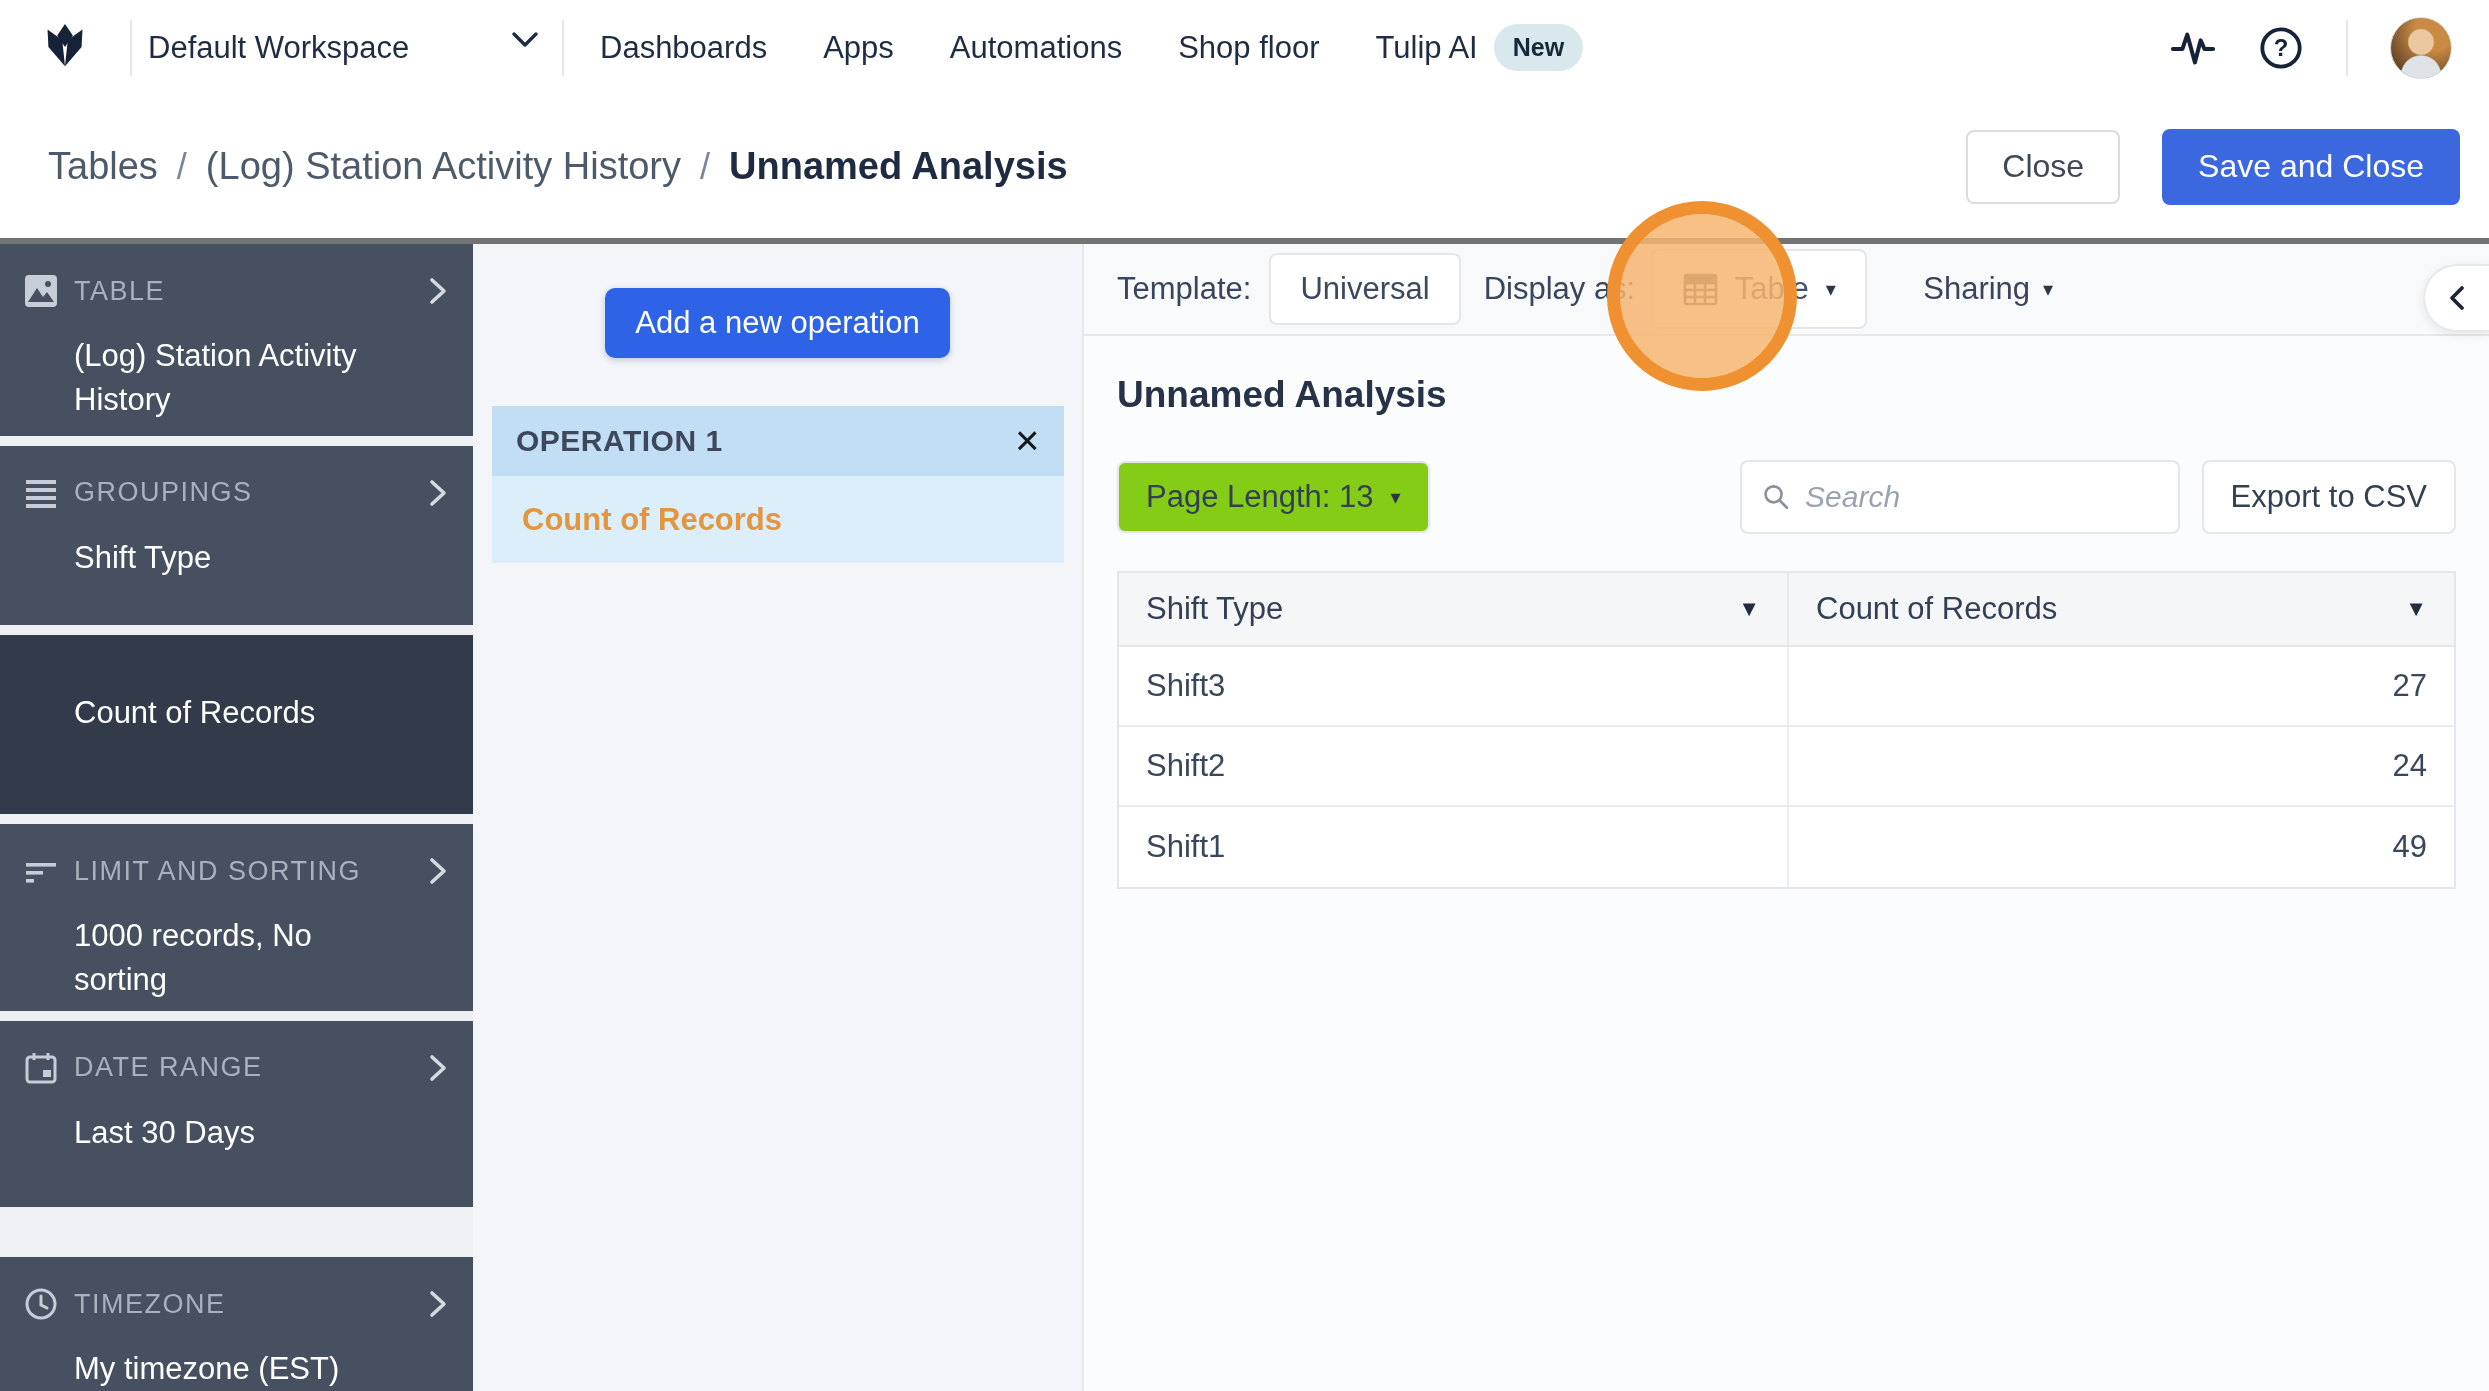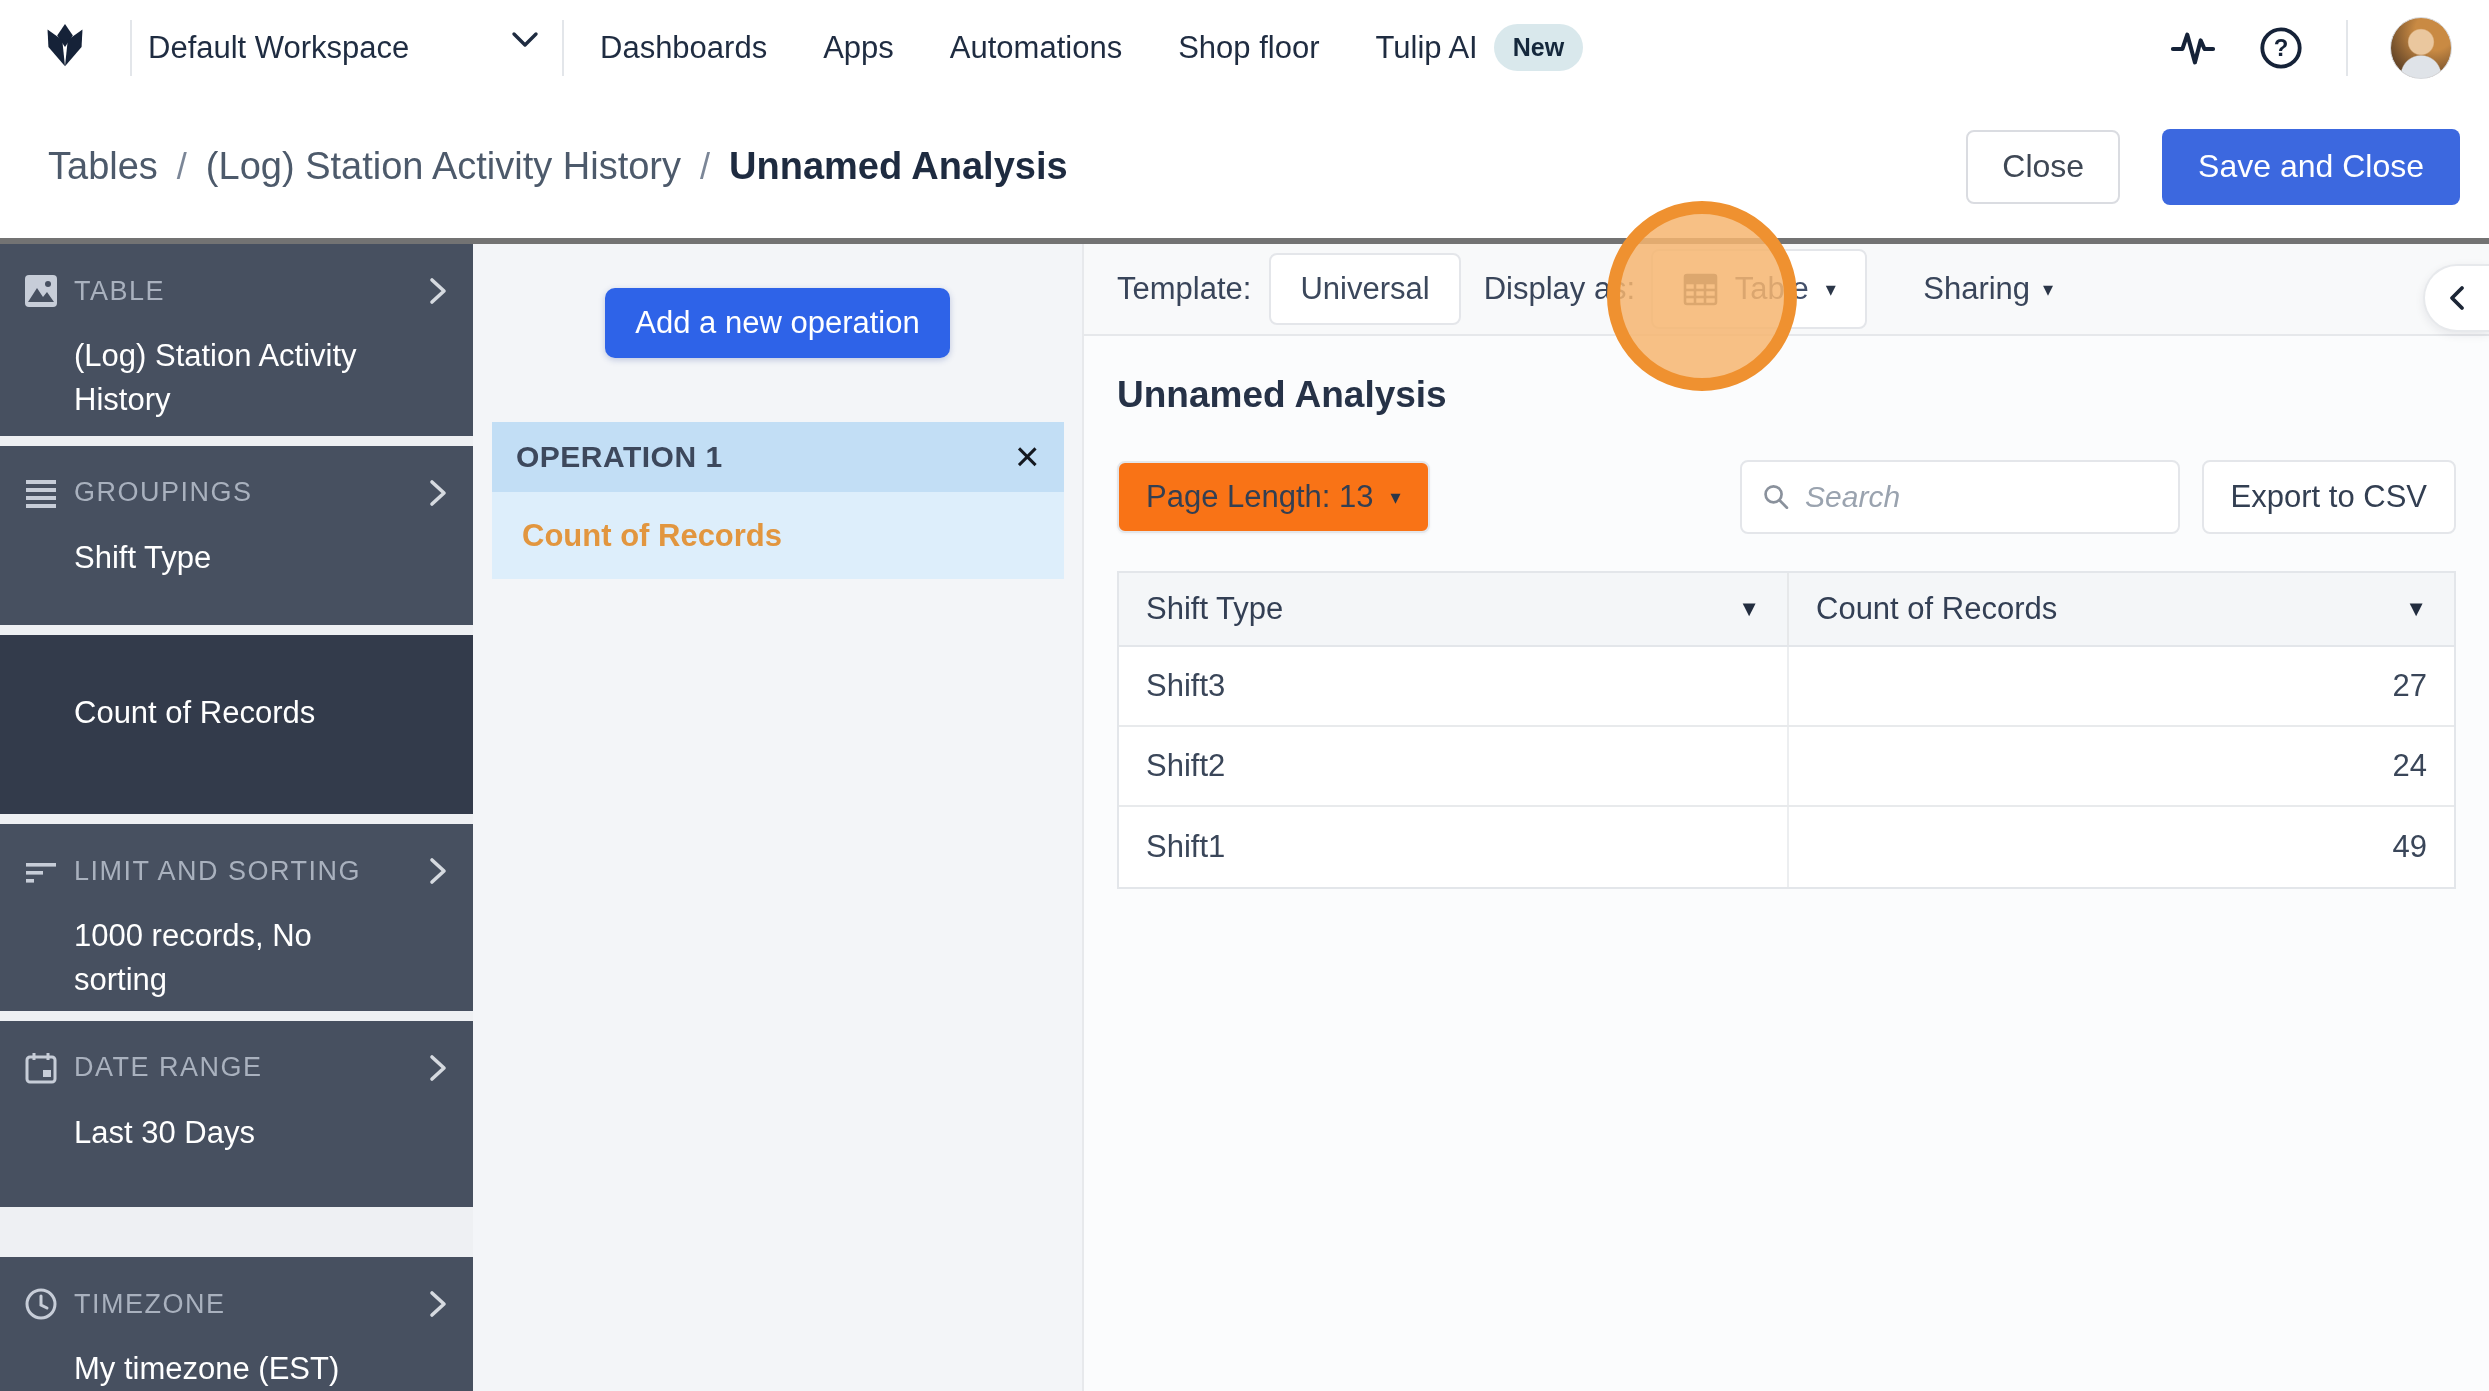--- a/index.html
+++ b/index.html
@@ -42,21 +42,21 @@
   .section.active { background:#333b4b; }
   .sec-head { display:flex; align-items:center; }
   .sec-icon { width:34px; height:34px; flex:0 0 34px; margin-right:16px; }
   .sec-title { font-size:27px; letter-spacing:1.5px; color:#a9b1be; }
   .sec-chev { margin-left:auto; width:22px; height:30px; }
   .sec-value { color:#fff; font-size:31px; line-height:1.42; margin:26px 0 0 50px; padding-right:48px; }
   
   .workbench { width:611px; flex:0 0 611px; background:#f3f5f8; border-right:2px solid #e7e9ec; position:relative; }
   .add-btn { position:absolute; left:132px; top:44px; width:345px; height:70px; background:#2e63e8; color:#fff;
     border:none; border-radius:10px; font-size:31px; box-shadow:0 2px 6px rgba(30,60,150,.25); }
-  .op-card { position:absolute; left:19px; top:178px; width:572px; }
+  .op-card { position:absolute; left:19px; top:162px; width:572px; }
   .op-head { height:70px; background:#c2def5; display:flex; align-items:center; padding:0 24px;
     font-size:30px; font-weight:bold; color:#3d485c; letter-spacing:.5px; cursor:pointer; }
   .op-close { margin-left:auto; font-size:42px; color:#14181f; line-height:1; cursor:pointer; font-weight:normal; }
   .op-item { height:87px; background:#ddeefb; display:flex; align-items:center; padding:0 30px;
     color:#e2963f; font-weight:bold; font-size:31px; cursor:pointer; }
   
   .main { flex:1; position:relative; background:#fbfcfd; }
   .toolbar { height:92px; background:#f8f9fa; border-bottom:2px solid #e6e8eb; display:flex; align-items:center; padding-left:33px; }
   .tb-label { font-size:31px; color:#39455a; }
   .btn-universal { height:72px; padding:0 29px; margin-left:18px; background:#fff; border:2px solid #e4e6ea; font-size:31px; color:#3c485c; }
@@ -66,21 +66,21 @@
   .grid-icon { width:35px; height:35px; }
   .caret { font-size:20px; color:#2b3648; }
   .sharing { margin-left:56px; display:flex; align-items:center; gap:13px; font-size:31px; color:#39455a; cursor:pointer; }
   .collapse-pill { position:absolute; right:0; top:20px; width:66px; height:68px; background:#fff;
     border:2px solid #e7e9ec; border-right:none; border-radius:40px 0 0 40px;
     box-shadow:0 3px 10px rgba(20,30,50,.08); display:flex; align-items:center; justify-content:center; cursor:pointer; z-index:5; }
   .content { padding:38px 33px 0 33px; }
   .page-title { font-size:37px; font-weight:bold; color:#263247; }
   .controls { display:flex; align-items:center; margin-top:44px; }
   .btn-pagelen { height:72px; padding:0 27px; display:flex; align-items:center; gap:17px;
-    background:#f97316; border:2px solid #e4e6ea; font-size:31px; color:#333f52; box-shadow:0 1px 3px rgba(20,30,50,.05); }
+    background:#84cc16; border:2px solid #e4e6ea; font-size:31px; color:#333f52; box-shadow:0 1px 3px rgba(20,30,50,.05); }
   .search-box { margin-left:auto; width:440px; height:74px; background:#fff; border:2px solid #e4e6ea; border-radius:8px;
     display:flex; align-items:center; padding:0 20px; gap:15px; }
   .search-box input { border:none; outline:none; width:100%; background:transparent;
     font-family:"Liberation Sans", sans-serif; font-style:italic; font-size:30px; color:#5a6372; }
   .search-box input::placeholder { color:#9aa3af; font-style:italic; }
   .btn-export { margin-left:22px; height:74px; padding:0 27px; background:#fff; border:2px solid #e4e6ea; font-size:31px; color:#333f52; }
   
   .dtable { margin-top:37px; border:2px solid #e3e6ea; background:#fff; }
   .thead { display:flex; height:74px; background:#f4f6f8; border-bottom:2px solid #e3e6ea; }
   .th { display:flex; align-items:center; justify-content:space-between; padding:0 27px; font-size:31px; color:#333f54; cursor:pointer; }

